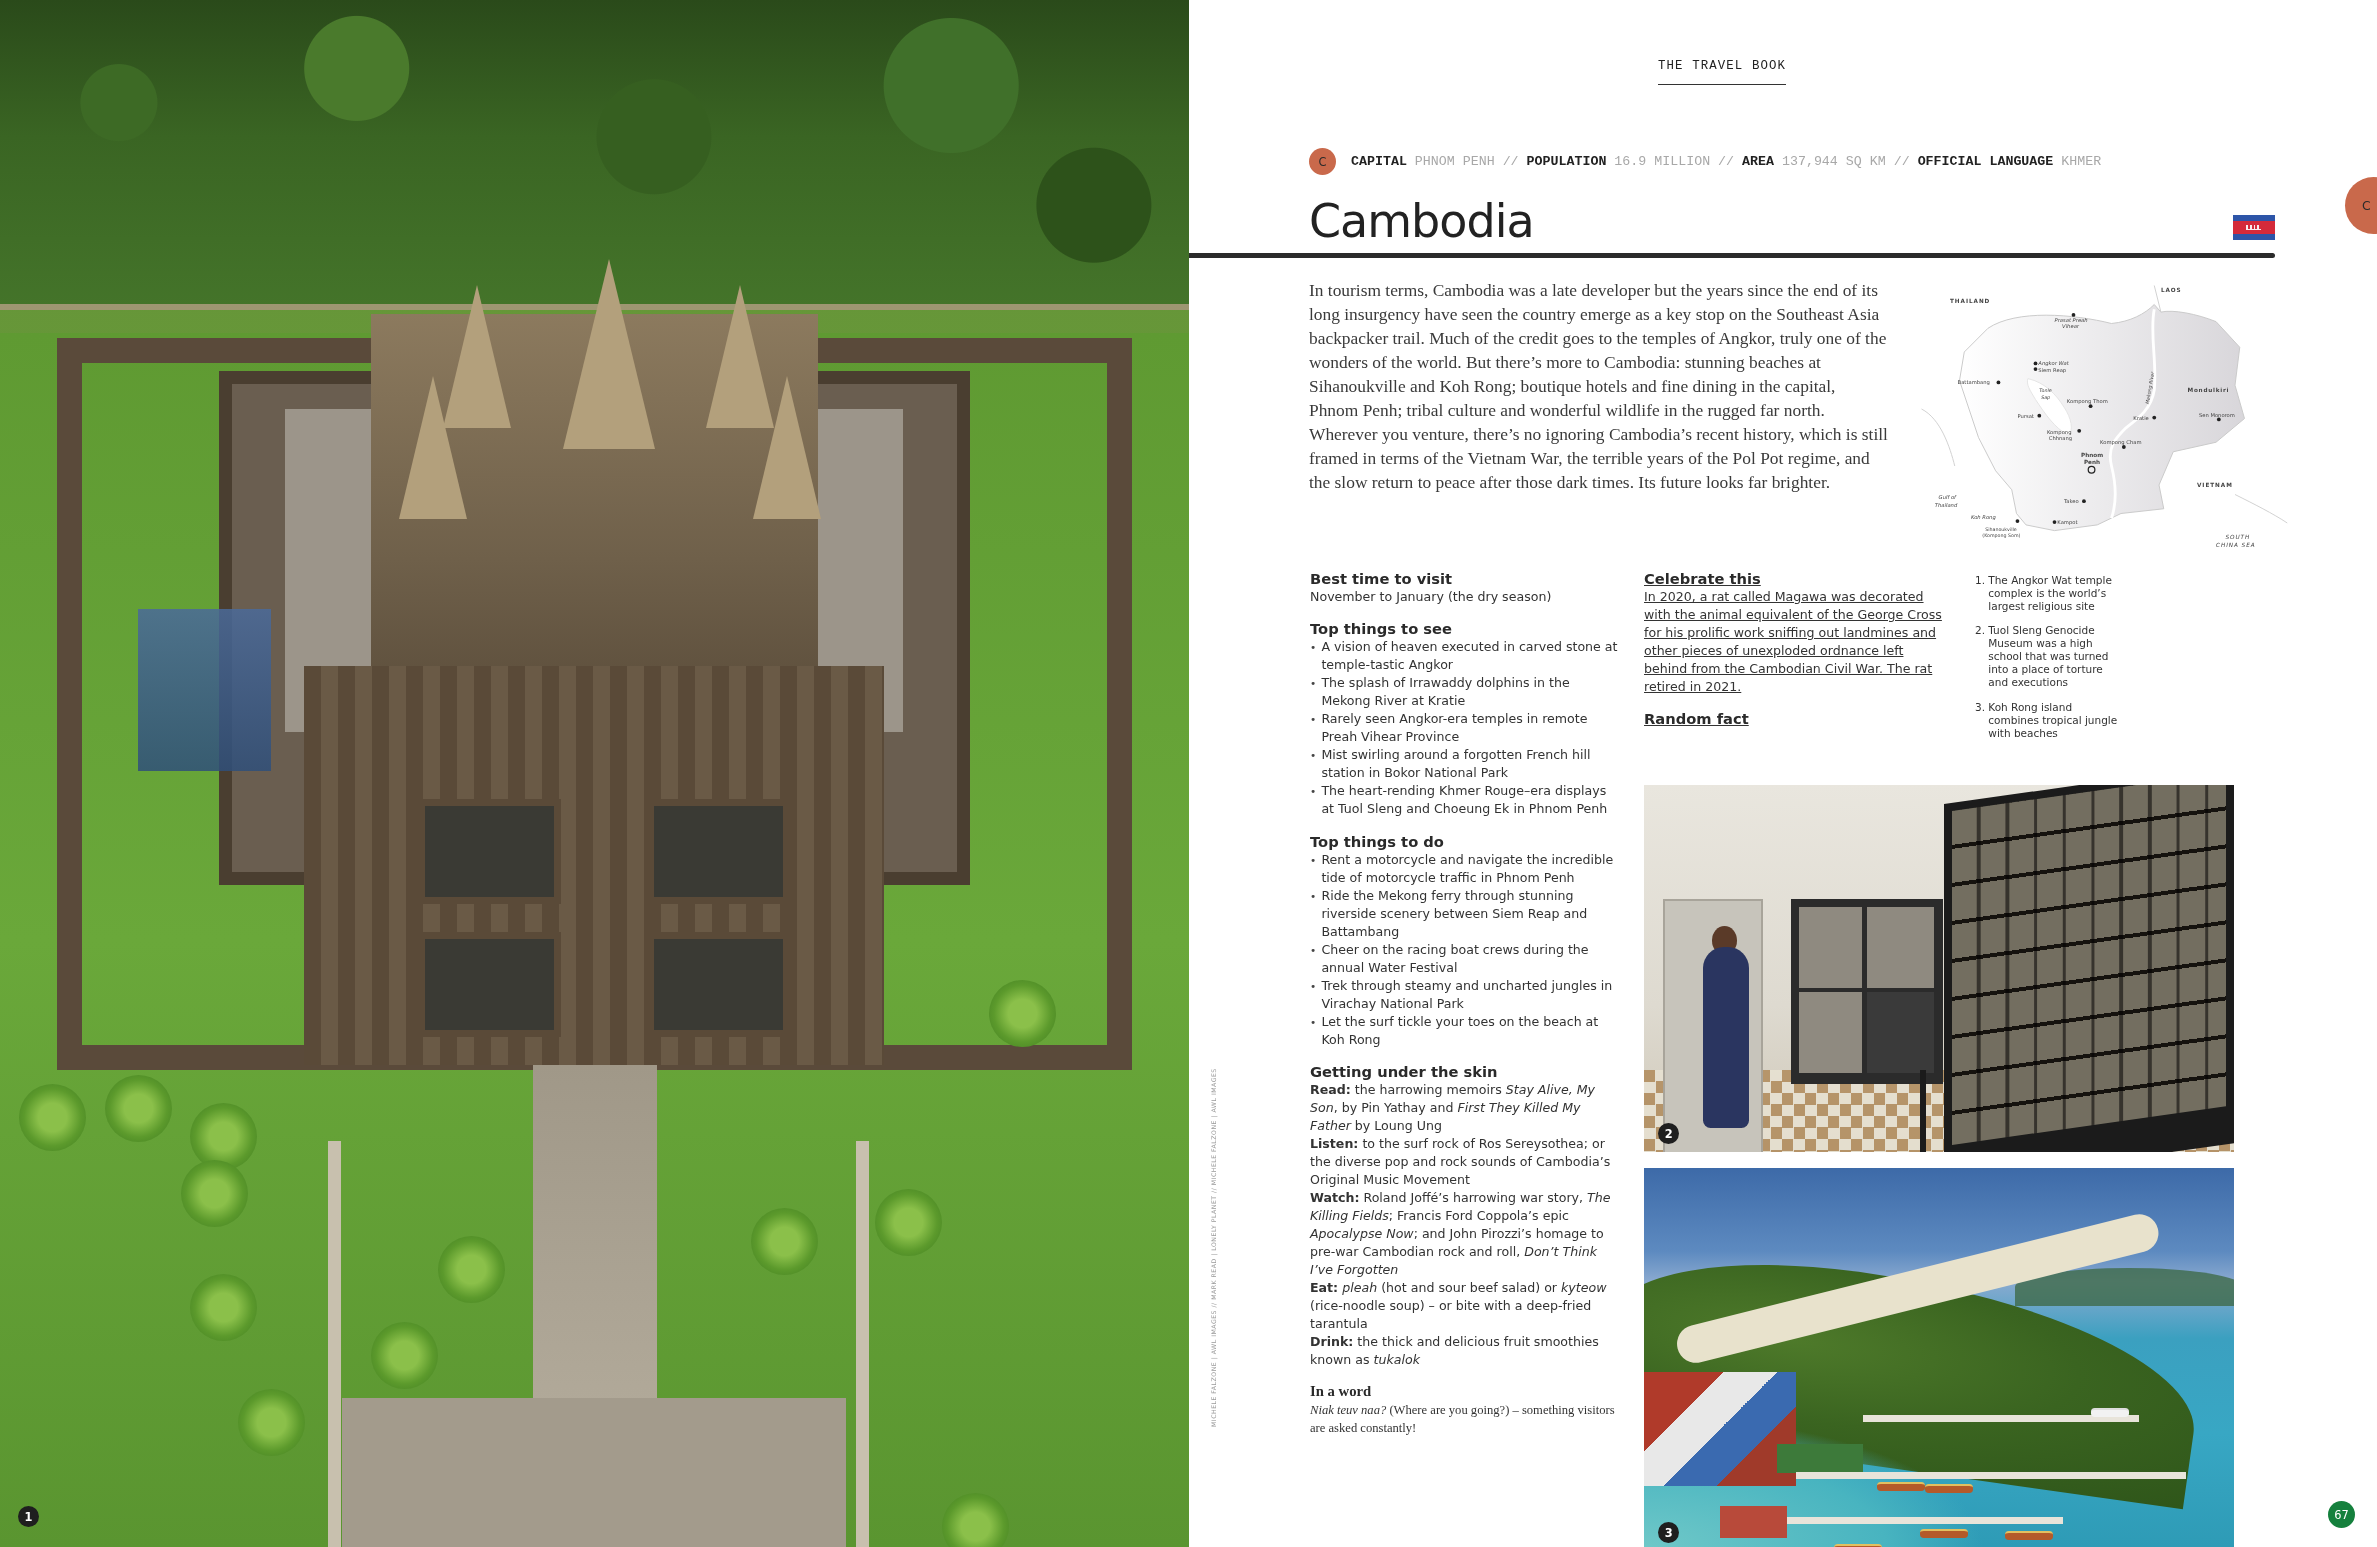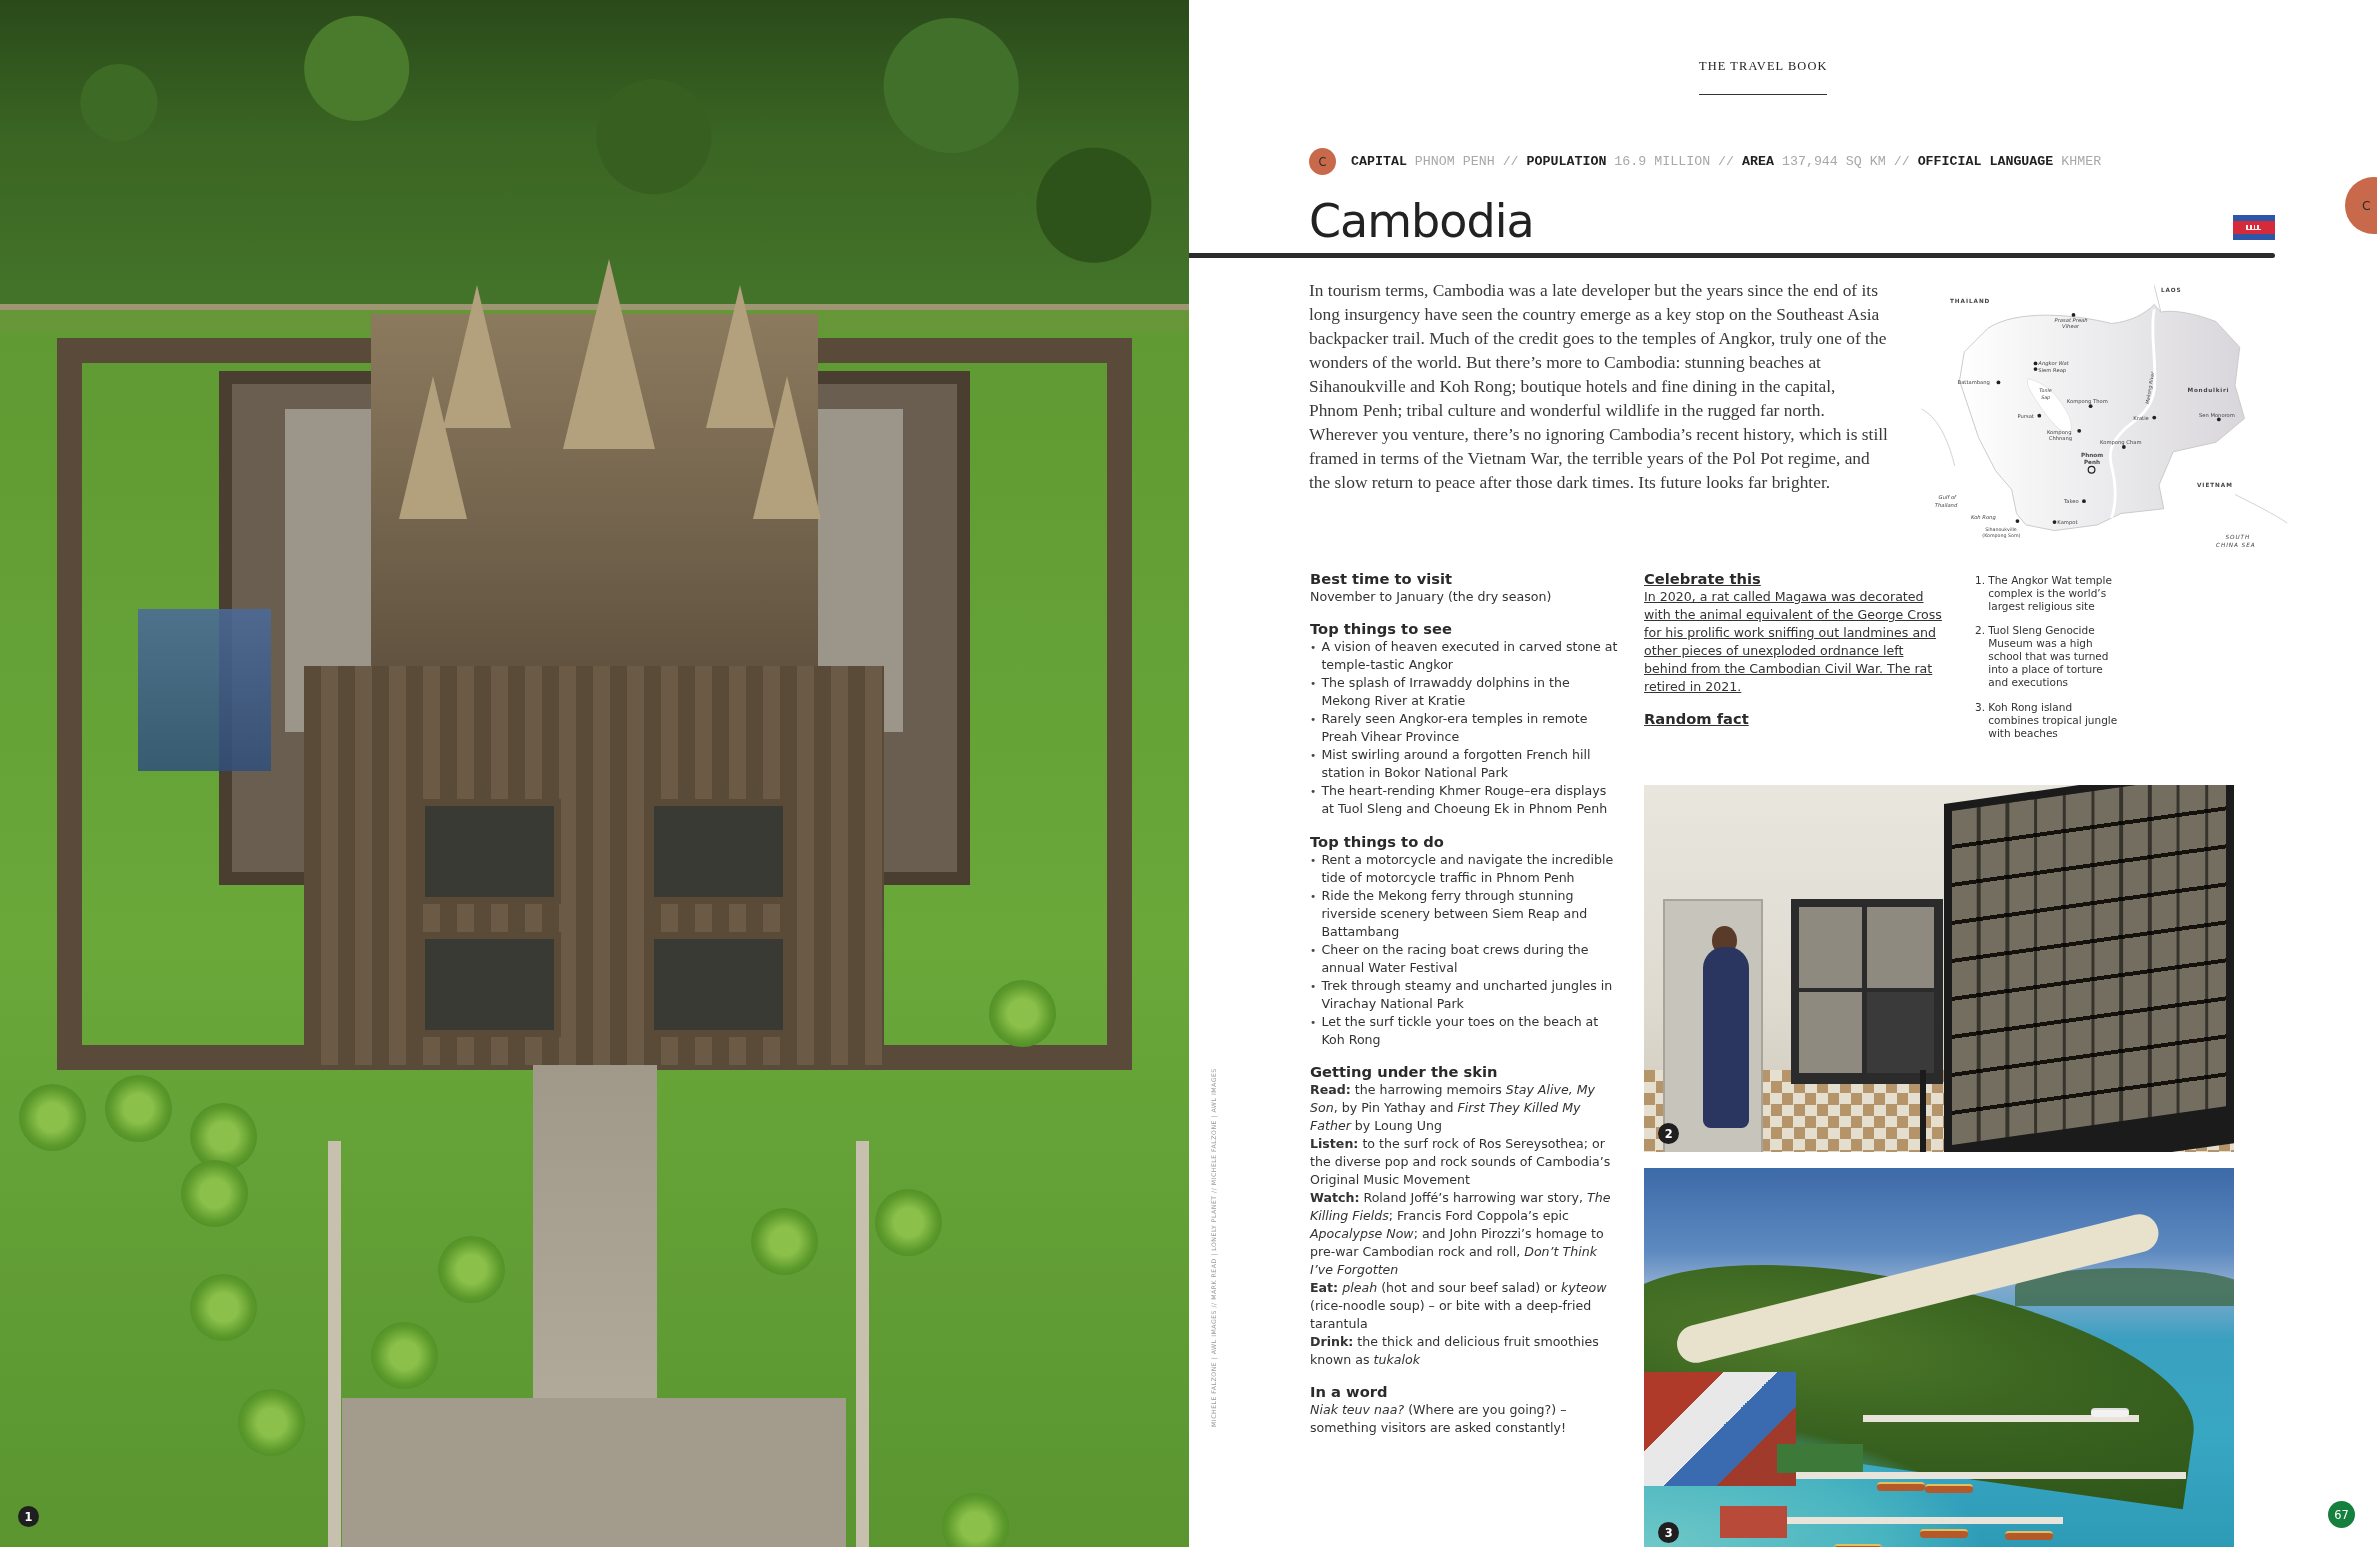--- a/index.html
+++ b/index.html
@@ -49,22 +49,22 @@
 
   .img-number { position:absolute; width:21px; height:21px; border-radius:50%;
     background:#1f1f1f; color:#fff; font-size:11.4px; font-weight:bold;
     display:flex; align-items:center; justify-content:center; font-family:"DejaVu Sans",sans-serif; }
 
   
   .credit { position:absolute; left:1210px; top:1427px; transform-origin: left top; transform: rotate(-90deg);
     font-size:6.2px; letter-spacing:0.5px; color:#9a9a9a; white-space:nowrap; font-family:"DejaVu Sans",sans-serif; }
 
   
-  .running-head { position:absolute; left:1699px; top:59px; font-size:12.4px; letter-spacing:1.1px;
-    color:#222; border-bottom:1.9px solid #333; padding-bottom:20px; font-family:Liberation Serif, serif; }
+  .running-head { position:absolute; left:1658px; top:59px; font-size:12.4px; letter-spacing:1.1px;
+    color:#222; border-bottom:1.9px solid #333; padding-bottom:11px; font-family:Liberation Mono, monospace; }
 
   .letter-badge { position:absolute; left:1309px; top:148px; width:27px; height:27px; border-radius:50%;
     background:#c9694b; color:#2a2a2a; font-size:11.4px; display:flex; align-items:center; justify-content:center; }
   .facts { position:absolute; left:1351px; top:154px; font-family:"Liberation Mono","DejaVu Sans Mono",monospace;
     font-size:13.3px; color:#a8a8a8; white-space:nowrap; }
   .facts b { color:#222; font-weight:bold; }
   .facts .sep { color:#a8a8a8; }
 
   .title { position:absolute; left:1309px; top:194px; font-size:46px; font-weight:normal; color:#222;
     font-family:"DejaVu Sans",sans-serif; letter-spacing:-1px; }
@@ -296,21 +296,21 @@
     </ul>
   </div>
   <div class="section">
     <h3>Getting under the skin</h3>
     <p><span class="lbl">Read:</span><span> the harrowing memoirs </span><i>Stay Alive, My Son</i><span>, by Pin Yathay and </span><i>First They Killed My Father</i><span> by Loung Ung</span></p>
     <p><span class="lbl">Listen:</span><span> to the surf rock of Ros Sereysothea; or the diverse pop and rock sounds of Cambodia’s Original Music Movement</span></p>
     <p><span class="lbl">Watch:</span><span> Roland Joffé’s harrowing war story, </span><i>The Killing Fields</i><span>; Francis Ford Coppola’s epic </span><i>Apocalypse Now</i><span>; and John Pirozzi’s homage to pre-war Cambodian rock and roll, </span><i>Don’t Think I’ve Forgotten</i></p>
     <p><span class="lbl">Eat:</span> <i>pleah</i><span> (hot and sour beef salad) or </span><i>kyteow</i><span> (rice-noodle soup) – or bite with a deep-fried tarantula</span></p>
     <p><span class="lbl">Drink:</span><span> the thick and delicious fruit smoothies known as </span><i>tukalok</i></p>
   </div>
-  <div class="section" style="margin-top:10px;">
+  <div class="section" style="margin-top:10px;font-family:Liberation Serif, serif;">
     <h3>In a word</h3>
     <p><i>Niak teuv naa?</i><span> (Where are you going?) – something visitors are asked constantly!</span></p>
   </div>
 </div>
 
 <div class="col col-b">
   <div class="section">
     <h3>Celebrate this</h3>
     <p>In 2020, a rat called Magawa was decorated with the animal equivalent of the George Cross for his prolific work sniffing out landmines and other pieces of unexploded ordnance left behind from the Cambodian Civil War. The rat retired in 2021.</p>
   </div>

